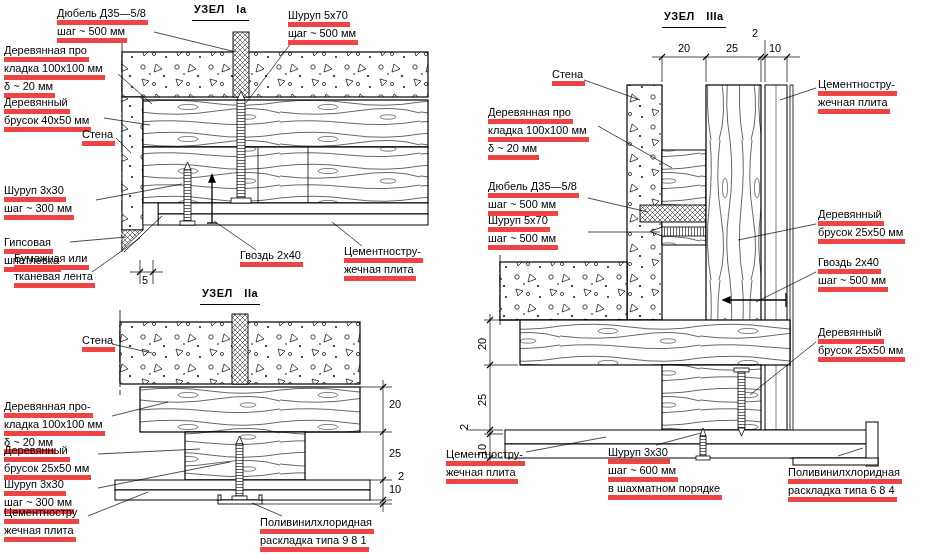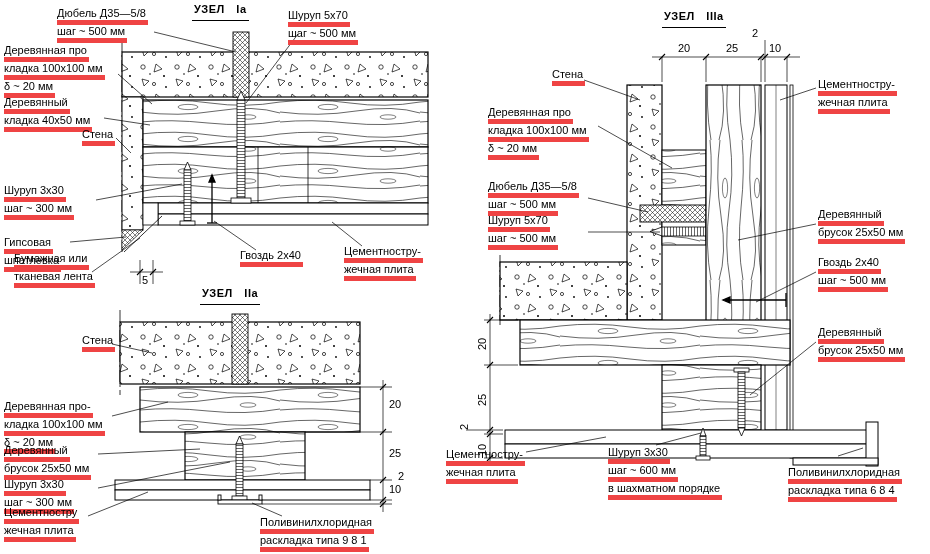--- a/index.html
+++ b/index.html
@@ -268,21 +268,21 @@
   <span class="ln">Шуруп 5x70</span>
   <span class="ln">шаг ~ 500 мм</span>
 </div>
 <div class="lbl" style="left:4px;top:44px">
   <span class="ln">Деревянная про</span>
   <span class="ln">кладка 100x100 мм</span>
   <span class="ln">δ ~ 20 мм</span>
 </div>
 <div class="lbl" style="left:4px;top:96px">
   <span class="ln">Деревянный</span>
-  <span class="ln">кладка 40x50 мм</span>
+  <span class="ln">брусок 40x50 мм</span>
 </div>
 <div class="lbl" style="left:82px;top:128px">
   <span class="ln">Стена</span>
 </div>
 <div class="lbl" style="left:4px;top:184px">
   <span class="ln">Шуруп 3x30</span>
   <span class="ln">шаг ~ 300 мм</span>
 </div>
 <div class="lbl" style="left:4px;top:236px">
   <span class="ln">Гипсовая</span>

